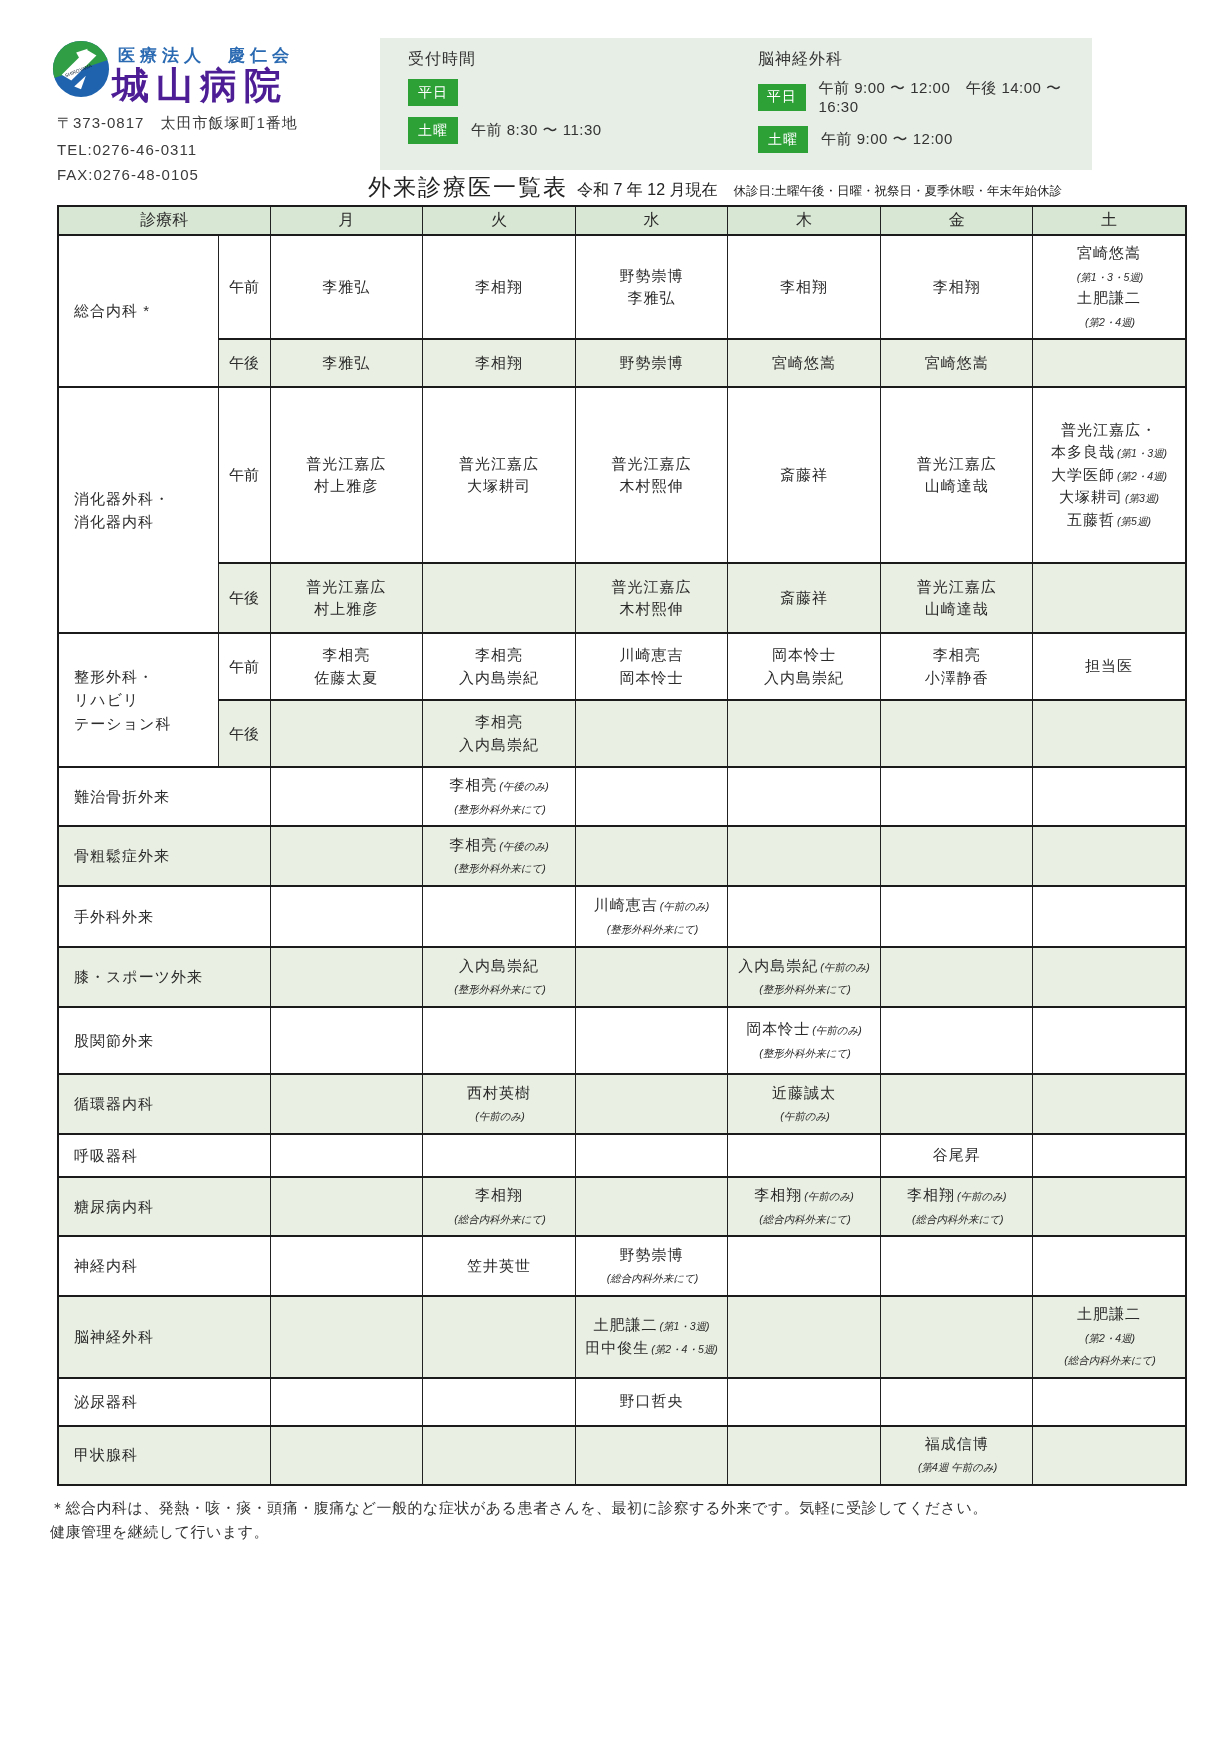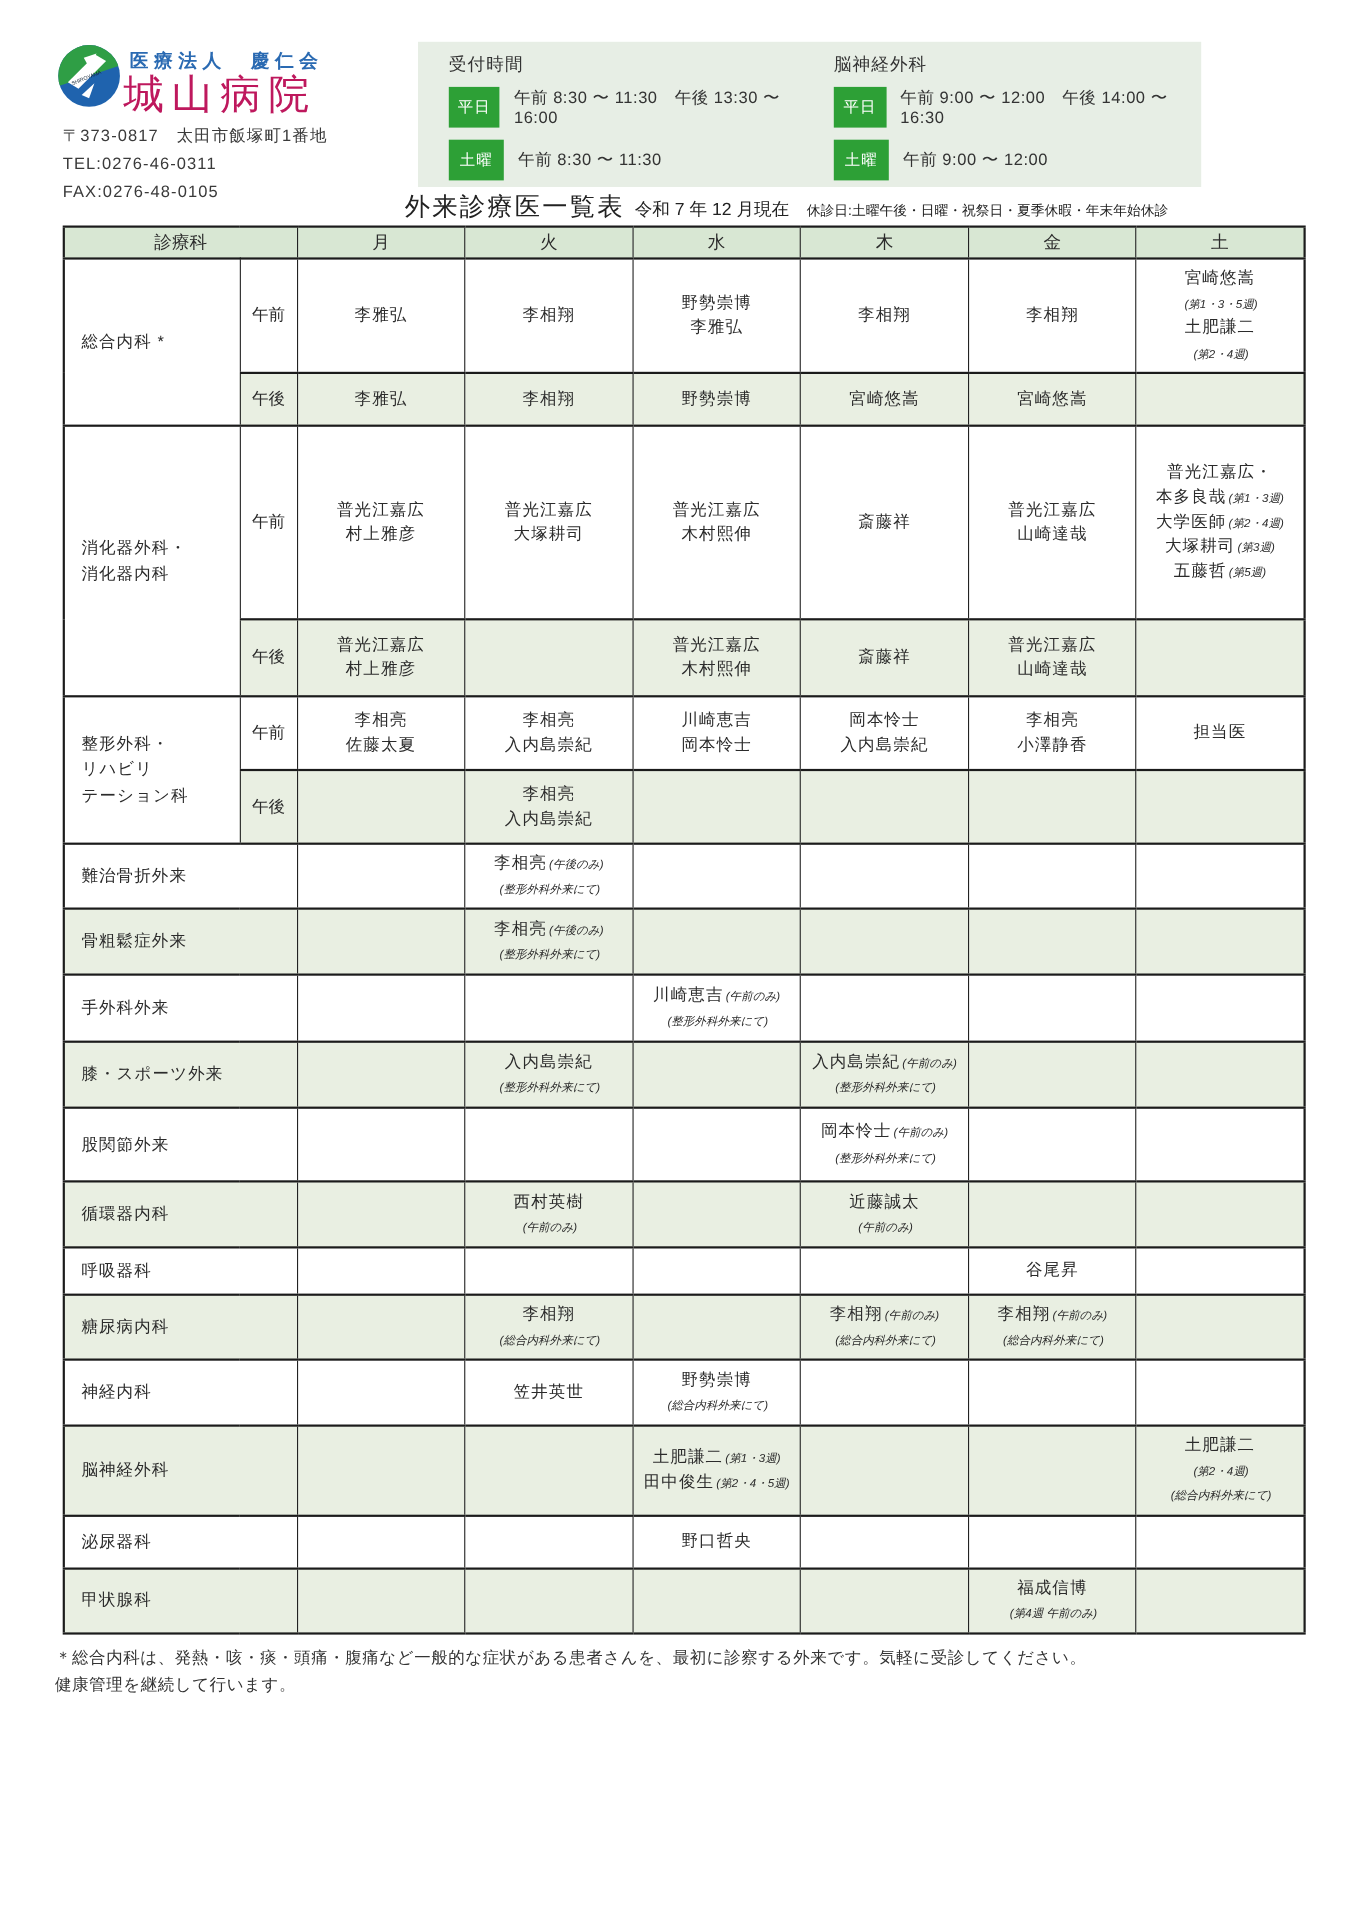--- a/index.html
+++ b/index.html
@@ -3,35 +3,35 @@
 <meta charset="utf-8">
 <style>
   * { margin:0; padding:0; box-sizing:border-box; }
   body { background:#ffffff; font-family:"Liberation Sans","DejaVu Sans",sans-serif; color:#2b2b2b; }
   .page { position:relative; width:1232px; min-height:1743px; background:#ffffff; overflow:hidden; }
 
   
   .brand-logo { position:absolute; left:52px; top:40px; }
   .brand-org { position:absolute; left:118px; top:44px; font-size:17px; font-weight:bold;
                color:#2a6ab2; letter-spacing:5px; }
-  .brand-name { position:absolute; left:112px; top:61px; font-size:37px; font-weight:normal;
-                color:#be185d; letter-spacing:7px; }
+  .brand-name { position:absolute; left:112px; top:61px; font-size:37px; font-weight:bold;
+                color:#4c1d95; letter-spacing:7px; }
   .brand-addr { position:absolute; left:57px; top:114px; font-size:15px; color:#3a3a3a; letter-spacing:1px; }
   .brand-tel  { position:absolute; left:57px; top:141px; font-size:15px; color:#3a3a3a; letter-spacing:1px; }
   .brand-fax  { position:absolute; left:57px; top:166px; font-size:15px; color:#3a3a3a; letter-spacing:1px; }
 
   
   .hours-panel { position:absolute; left:380px; top:38px; width:712px; height:132px;
                  background:#e7eee5; display:flex; }
   .hours-group { padding:11px 0 0 28px; width:352px; }
   .hours-group.g2 { width:360px; padding-left:26px; }
   .hours-title { font-size:16px; color:#333; margin-bottom:9px; letter-spacing:1px; }
   .hours-row { display:flex; align-items:center; margin-bottom:11px; }
   .badge { display:inline-flex; align-items:center; justify-content:center;
-           width:50px; height:37px; background:#2da036; color:#fff; font-size:14px; letter-spacing:1px; }
+           width:50px; height:27px; background:#2da036; color:#fff; font-size:14px; letter-spacing:1px; }
   .hours-time { font-size:15px; color:#333; margin-left:13px; letter-spacing:0.5px; }
 
   
   .title-bar { position:absolute; left:368px; top:172px; width:820px; display:flex; align-items:baseline; white-space:nowrap; }
   .main-title { font-size:23px; color:#222; letter-spacing:2px; }
   .as-of { font-size:16px; color:#222; margin-left:9px; }
   .closed-note { font-size:12.5px; color:#222; margin-left:16px; }
 
   
   .sched-wrap { position:absolute; left:57px; top:205px; }
@@ -83,21 +83,20 @@
   <div class="brand-name">城山病院</div>
   <div class="brand-addr">〒373-0817　太田市飯塚町1番地</div>
   <div class="brand-tel">TEL:0276-46-0311</div>
   <div class="brand-fax">FAX:0276-48-0105</div>
 
   <div class="hours-panel">
     <div class="hours-group">
       <div class="hours-title">受付時間</div>
       <div class="hours-row">
         <span class="badge">平日</span>
-        <span class="hours-time">午前 8:30 〜 11:30　午後 13:30 〜 16:00</span>
       </div>
       <div class="hours-row">
         <span class="badge">土曜</span>
         <span class="hours-time">午前 8:30 〜 11:30</span>
       </div>
     </div>
     <div class="hours-group g2">
       <div class="hours-title">脳神経外科</div>
       <div class="hours-row">
         <span class="badge">平日</span>

